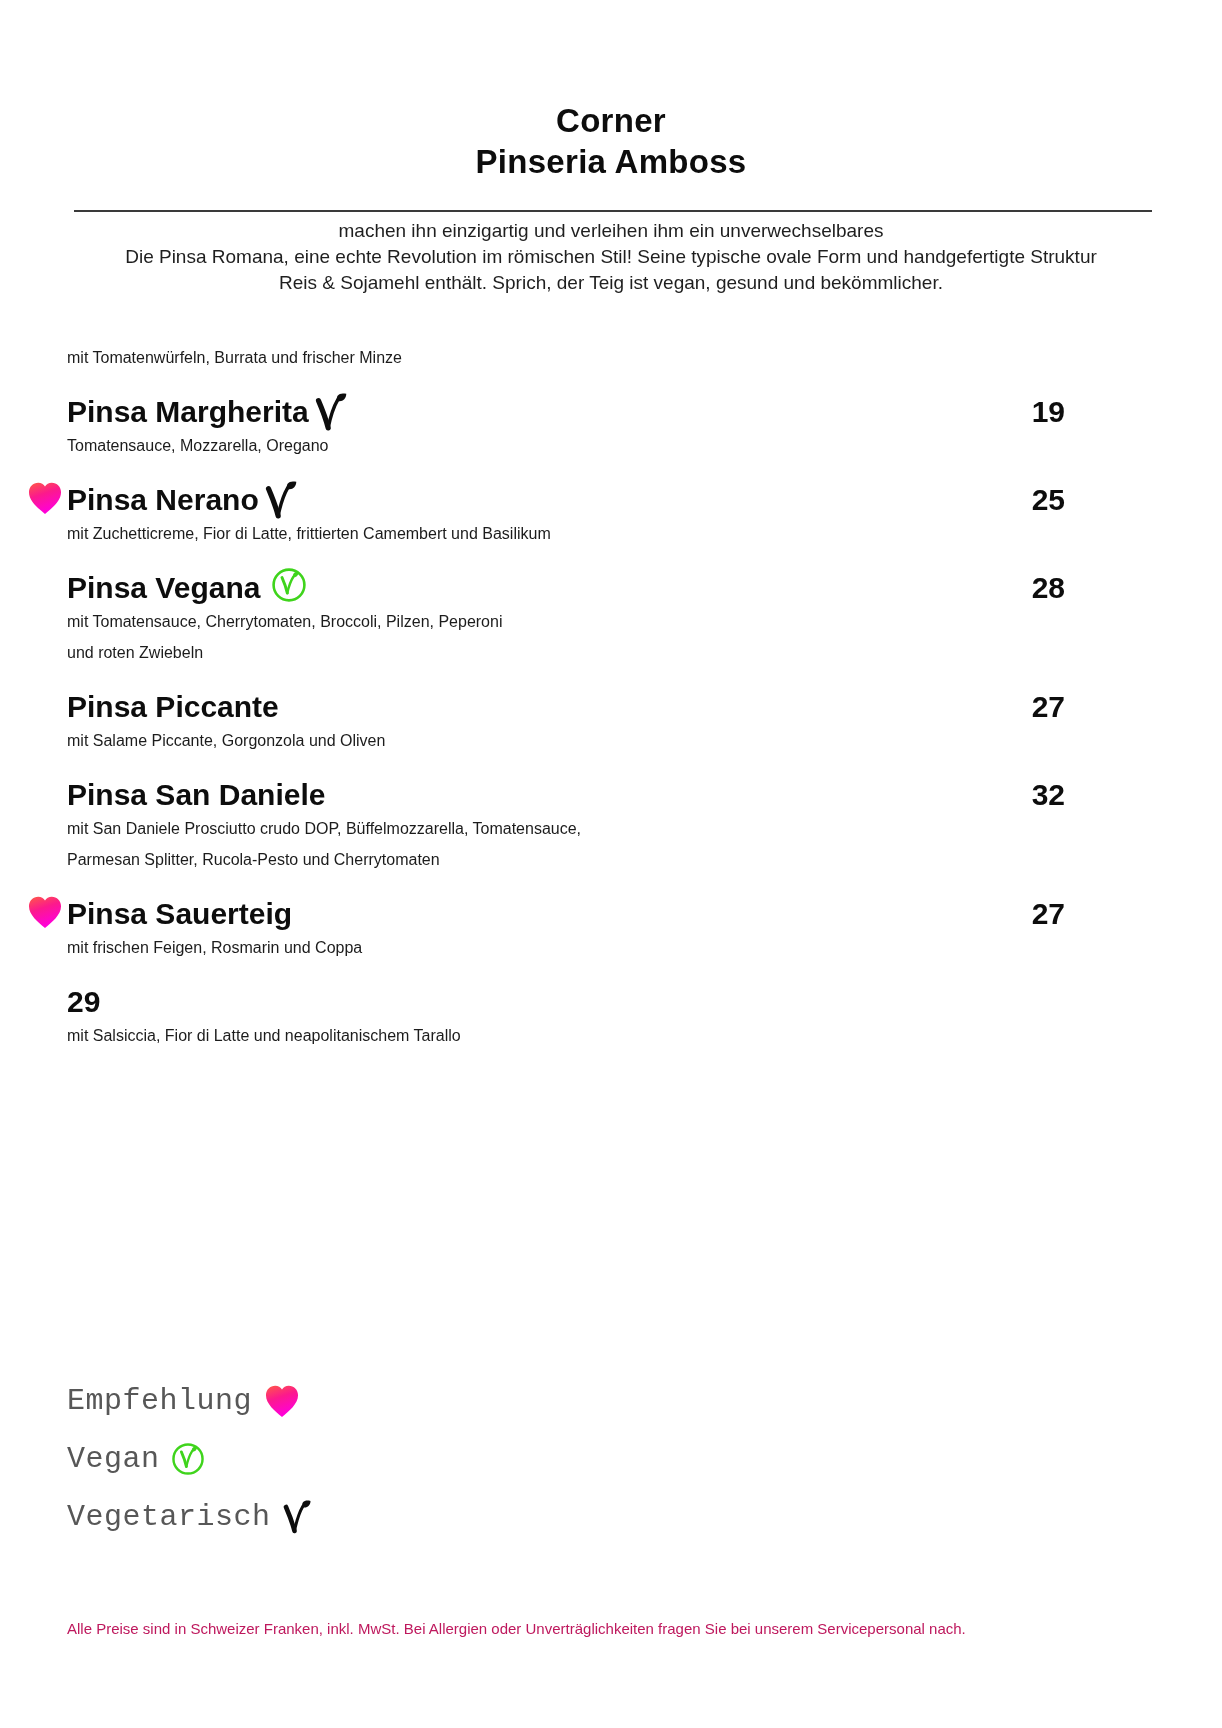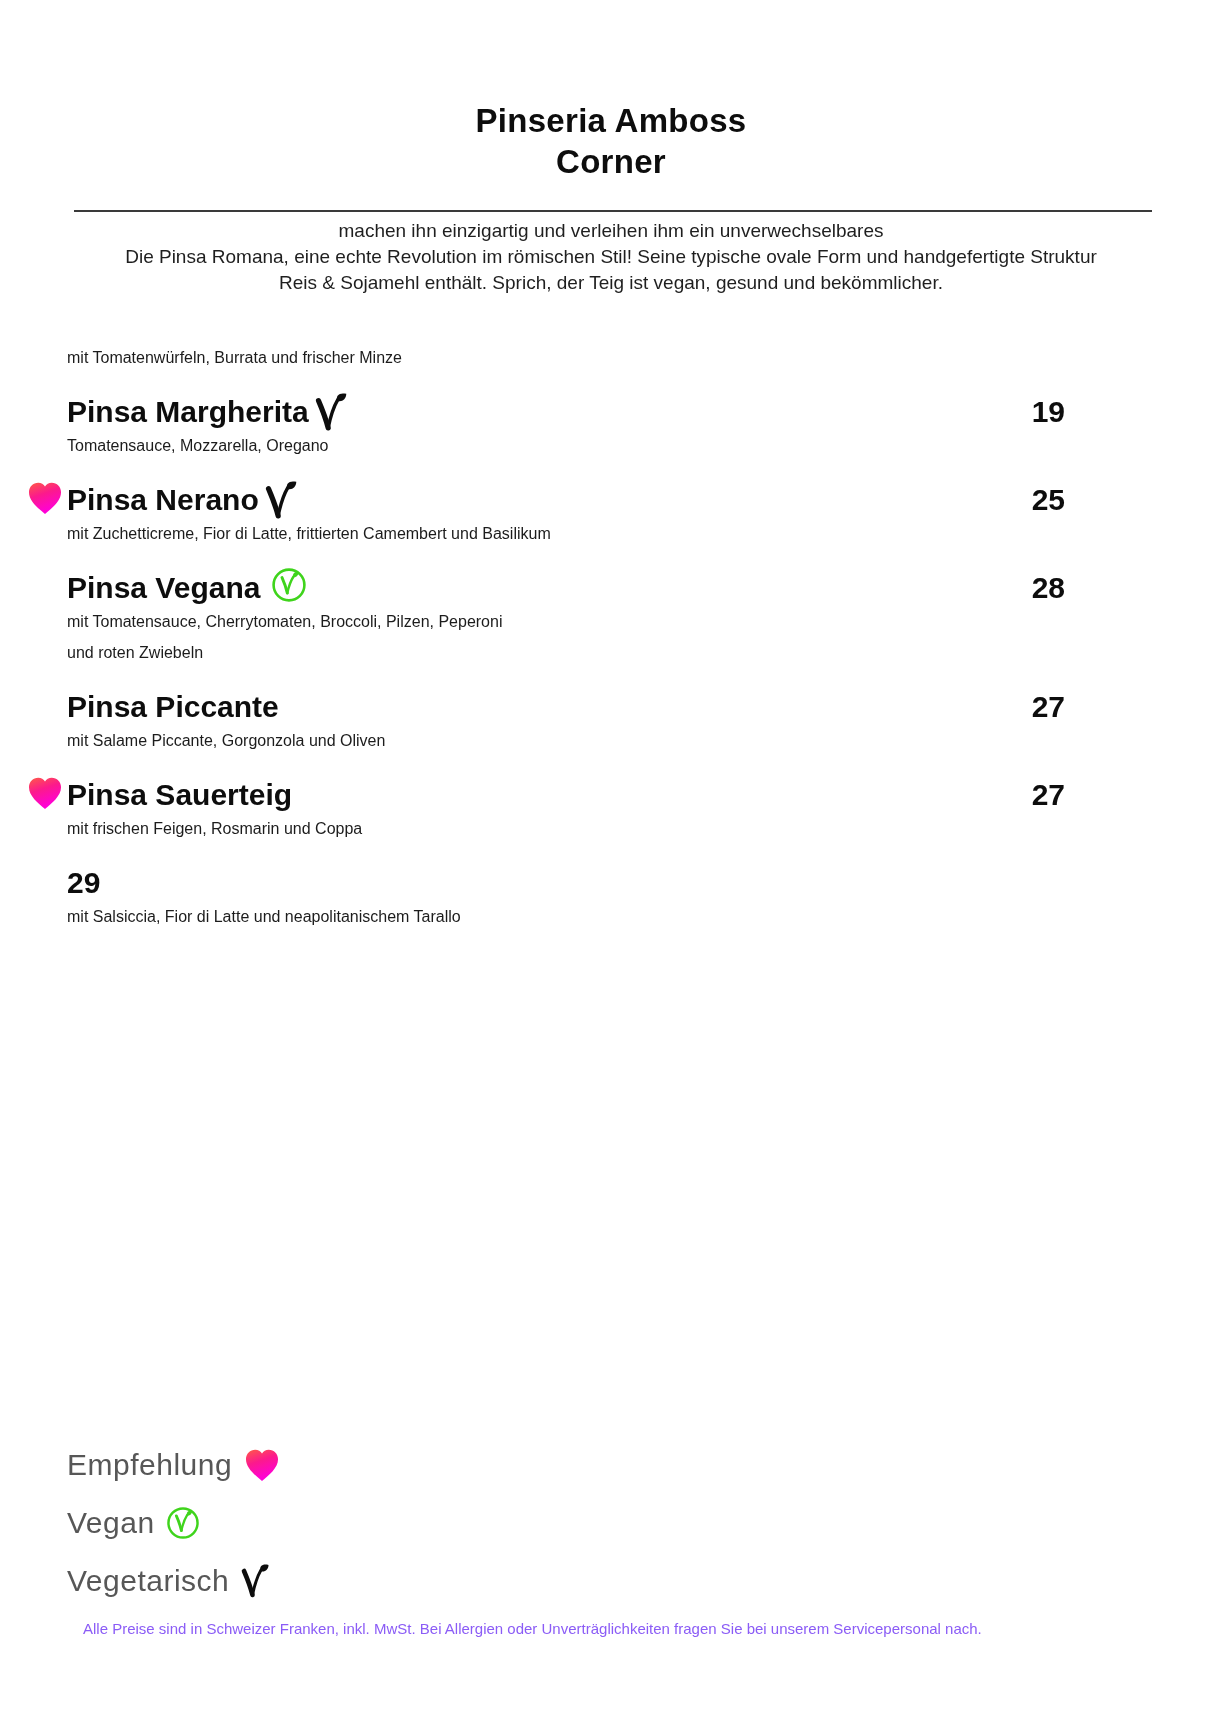--- a/index.html
+++ b/index.html
@@ -18,43 +18,43 @@
   .price{font-weight:bold;font-size:30px;line-height:36px;color:#0d0d0d;}
   .desc{font-size:16px;line-height:31px;color:#1c1c1c;}
   .heart-badge{position:absolute;left:-41px;top:-3px;width:38px;height:38px;}
   .heart-badge svg{display:block;}
   .veg-badge{display:inline-block;width:34px;height:36px;position:relative;
     vertical-align:bottom;margin-left:5px;overflow:visible;}
   .veg-badge svg{position:absolute;left:0;bottom:-3px;overflow:visible;}
   .vegan-badge{display:inline-block;width:36px;height:36px;position:relative;
     vertical-align:bottom;margin-left:11px;overflow:visible;}
   .vegan-badge svg{position:absolute;left:0;bottom:3px;}
-  .legend{position:absolute;left:67px;top:1436px;}
+  .legend{position:absolute;left:67px;top:1372px;font-family:Liberation Mono, monospace;}
   .legend-row{height:58px;display:flex;align-items:center;gap:11px;
     font-size:30px;letter-spacing:.5px;color:#575757;}
   .legend-row .l-icon{display:flex;align-items:center;}
-  .footer-note{position:absolute;left:67px;top:1620px;font-size:15px;color:#8b5cf6;margin-left:16px;}
+  .footer-note{position:absolute;left:67px;top:1620px;font-size:15px;color:#be185d;}
   .hidden-defs{position:absolute;width:0;height:0;overflow:hidden;}
 </style>
 </head>
 <body>
 
 <svg class="hidden-defs" aria-hidden="true">
   <defs>
     <linearGradient id="heartGrad" x1="0" y1="0" x2="0.35" y2="1">
       <stop offset="0%" stop-color="#ff5a47"></stop>
       <stop offset="45%" stop-color="#fc1a8c"></stop>
       <stop offset="100%" stop-color="#ff00d9"></stop>
     </linearGradient>
   </defs>
 </svg>
 
 <div class="page-title">
+  <div>Corner</div>
   <div>Pinseria Amboss</div>
-  <div>Corner</div>
 </div>
 
 <div class="rule"></div>
 
 <div class="intro">
     <div>machen ihn einzigartig und verleihen ihm ein unverwechselbares</div>
     <div>Die Pinsa Romana, eine echte Revolution im römischen Stil! Seine typische ovale Form und handgefertigte Struktur</div>
     <div>Reis &amp; Sojamehl enthält. Sprich, der Teig ist vegan, gesund und bekömmlicher.</div>
   </div>
 
@@ -134,20 +134,33 @@
         
         <span>Pinsa Piccante</span>
       </div>
       <div class="price">27</div>
     </div>
     <div class="desc">
         <div>mit Salame Piccante, Gorgonzola und Oliven</div>
       </div>
   </div>
 
+  <div class="item">
+    <div class="item-row">
+      <div class="name-wrap">
+        
+        <span>Pinsa San Daniele</span>
+      </div>
+      <div class="price">32</div>
+    </div>
+    <div class="desc">
+        <div>mit San Daniele Prosciutto crudo DOP, Büffelmozzarella, Tomatensauce,</div>
+        <div>Parmesan Splitter, Rucola-Pesto und Cherrytomaten</div>
+      </div>
+  </div>
 
   <div class="item">
     <div class="item-row">
       <div class="name-wrap">
         <span class="heart-badge">
           <svg width="38" height="38" viewBox="0 0 32 30">
             <path fill="url(#heartGrad)" d="M16 28.5C10 23.5 2.5 17.5 2.5 10.2 2.5 5.6 6 2.2 10.3 2.2c2.5 0 4.6 1.3 5.7 3.2 1.1-1.9 3.2-3.2 5.7-3.2 4.3 0 7.8 3.4 7.8 8 0 7.3-7.5 13.3-13.5 18.3z"></path>
           </svg>
         </span>
         <span>Pinsa Sauerteig</span>

